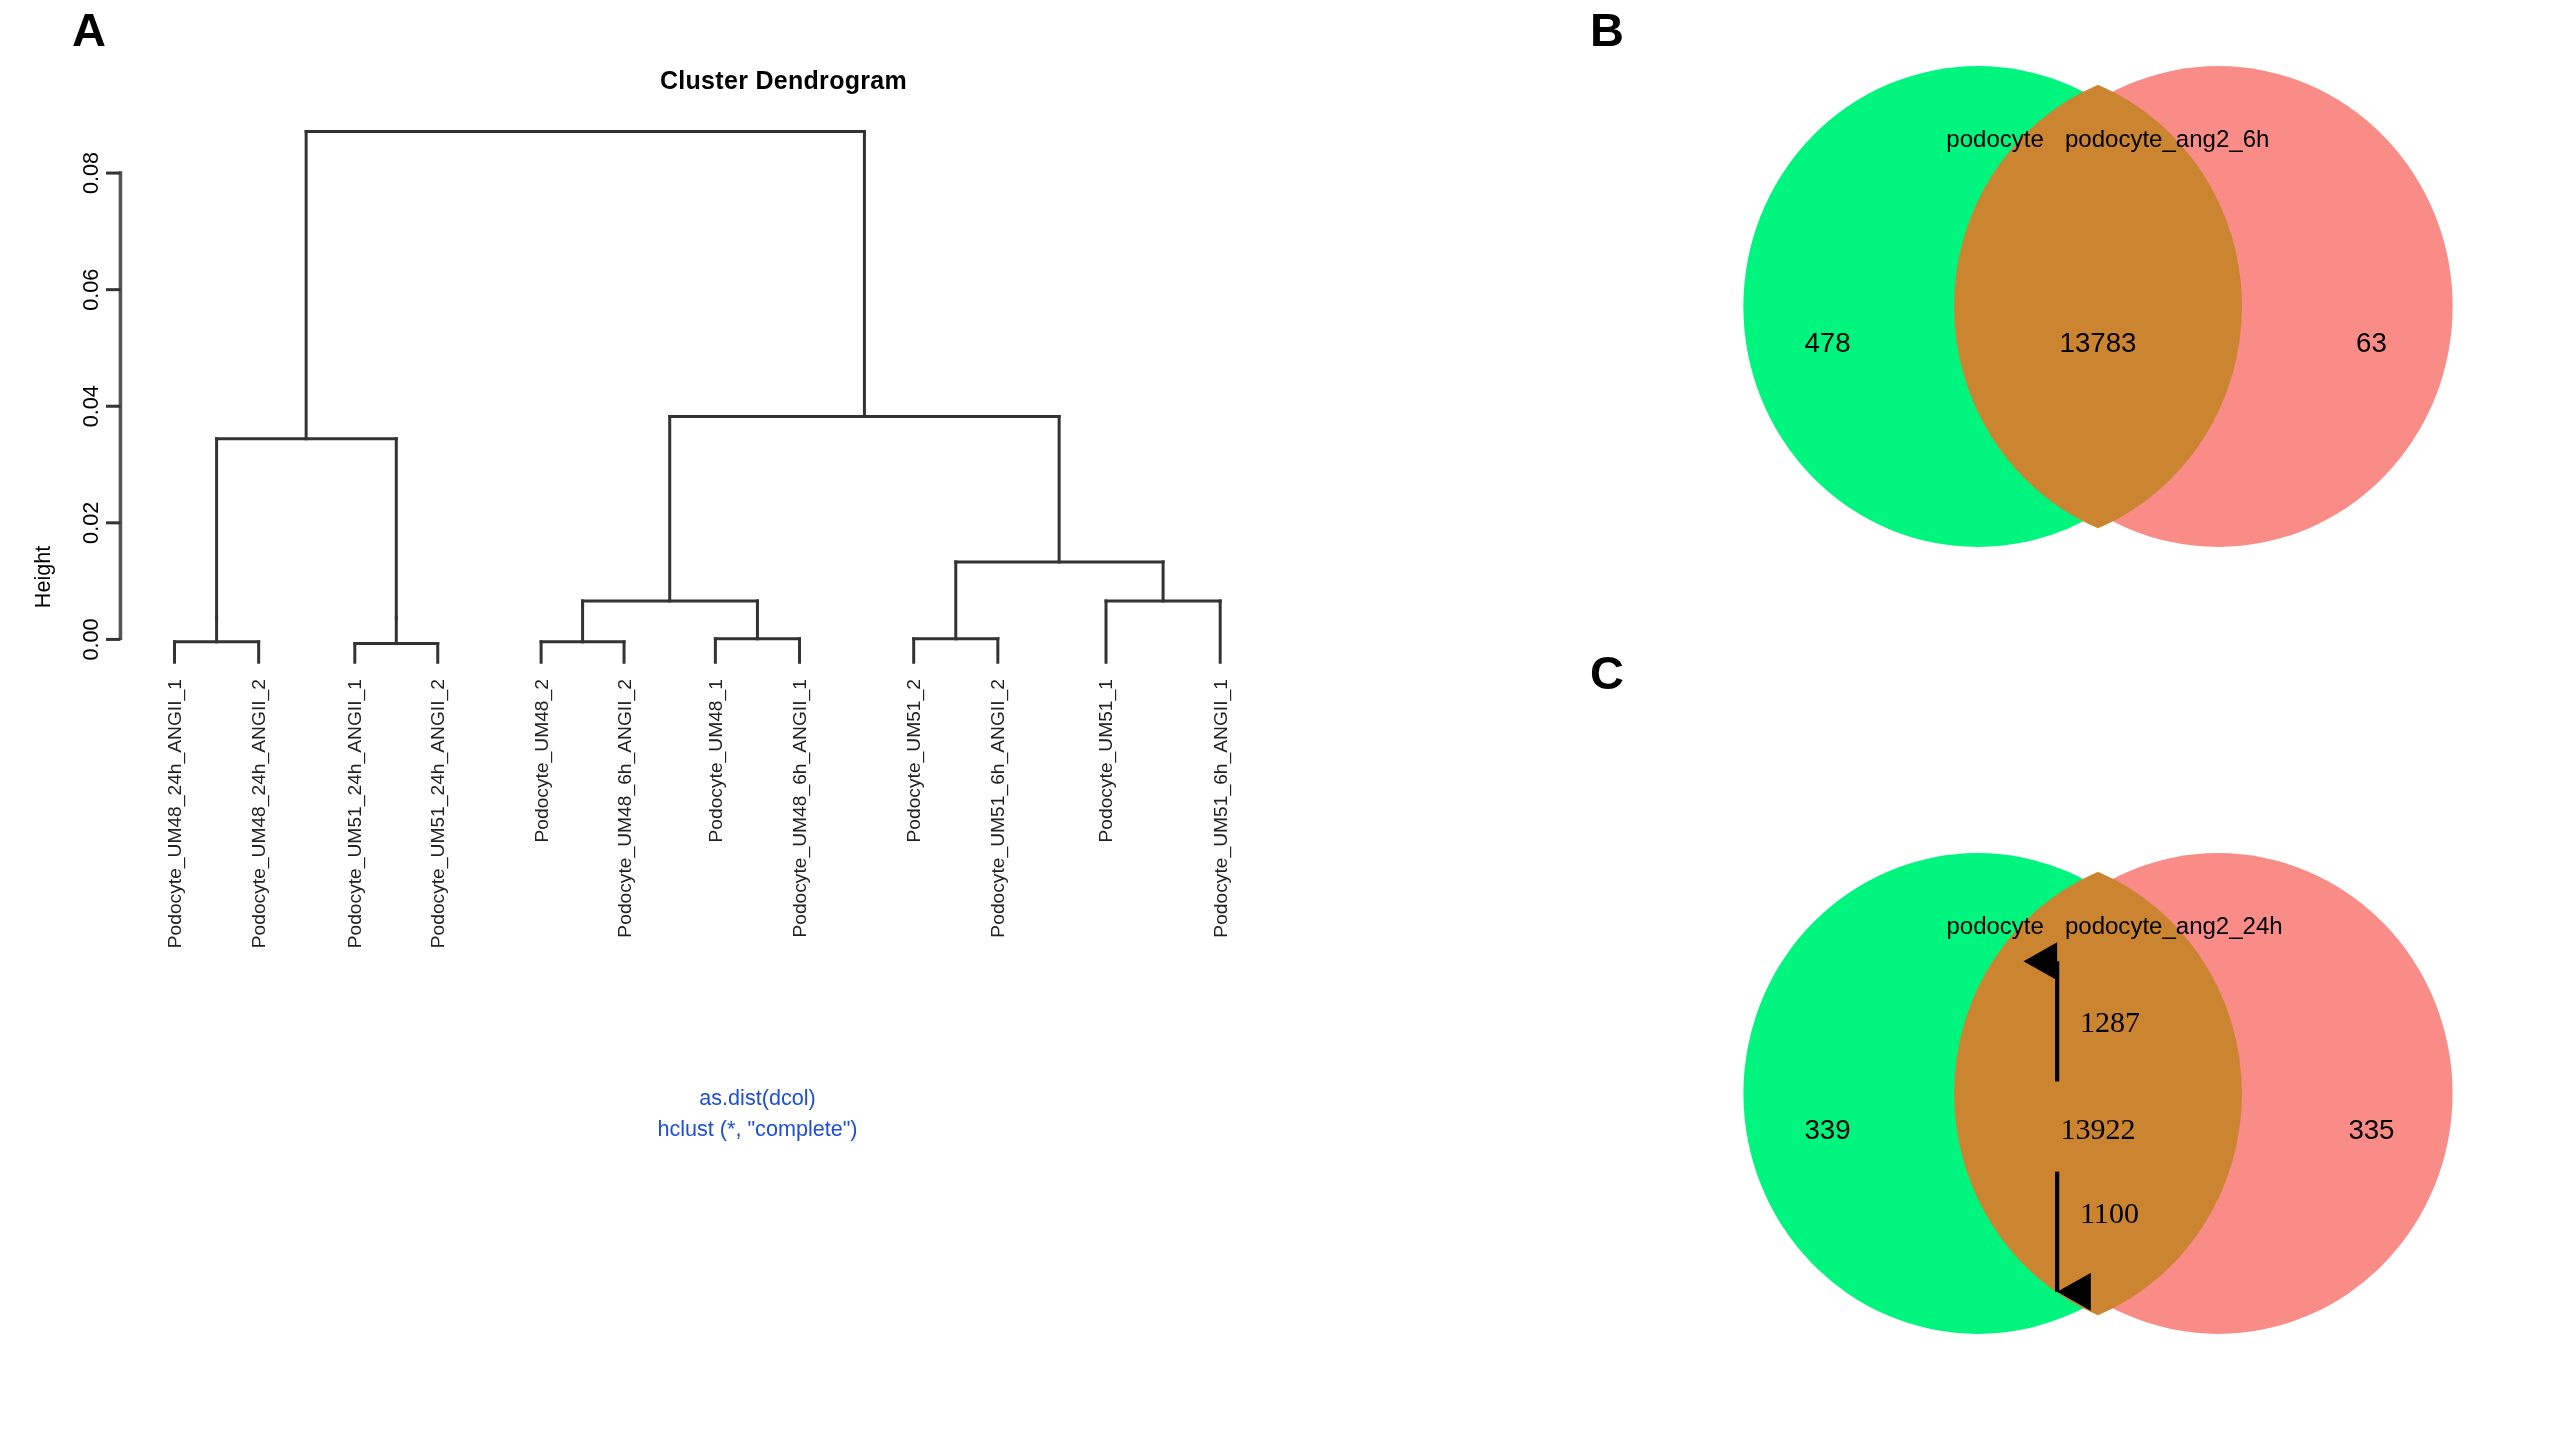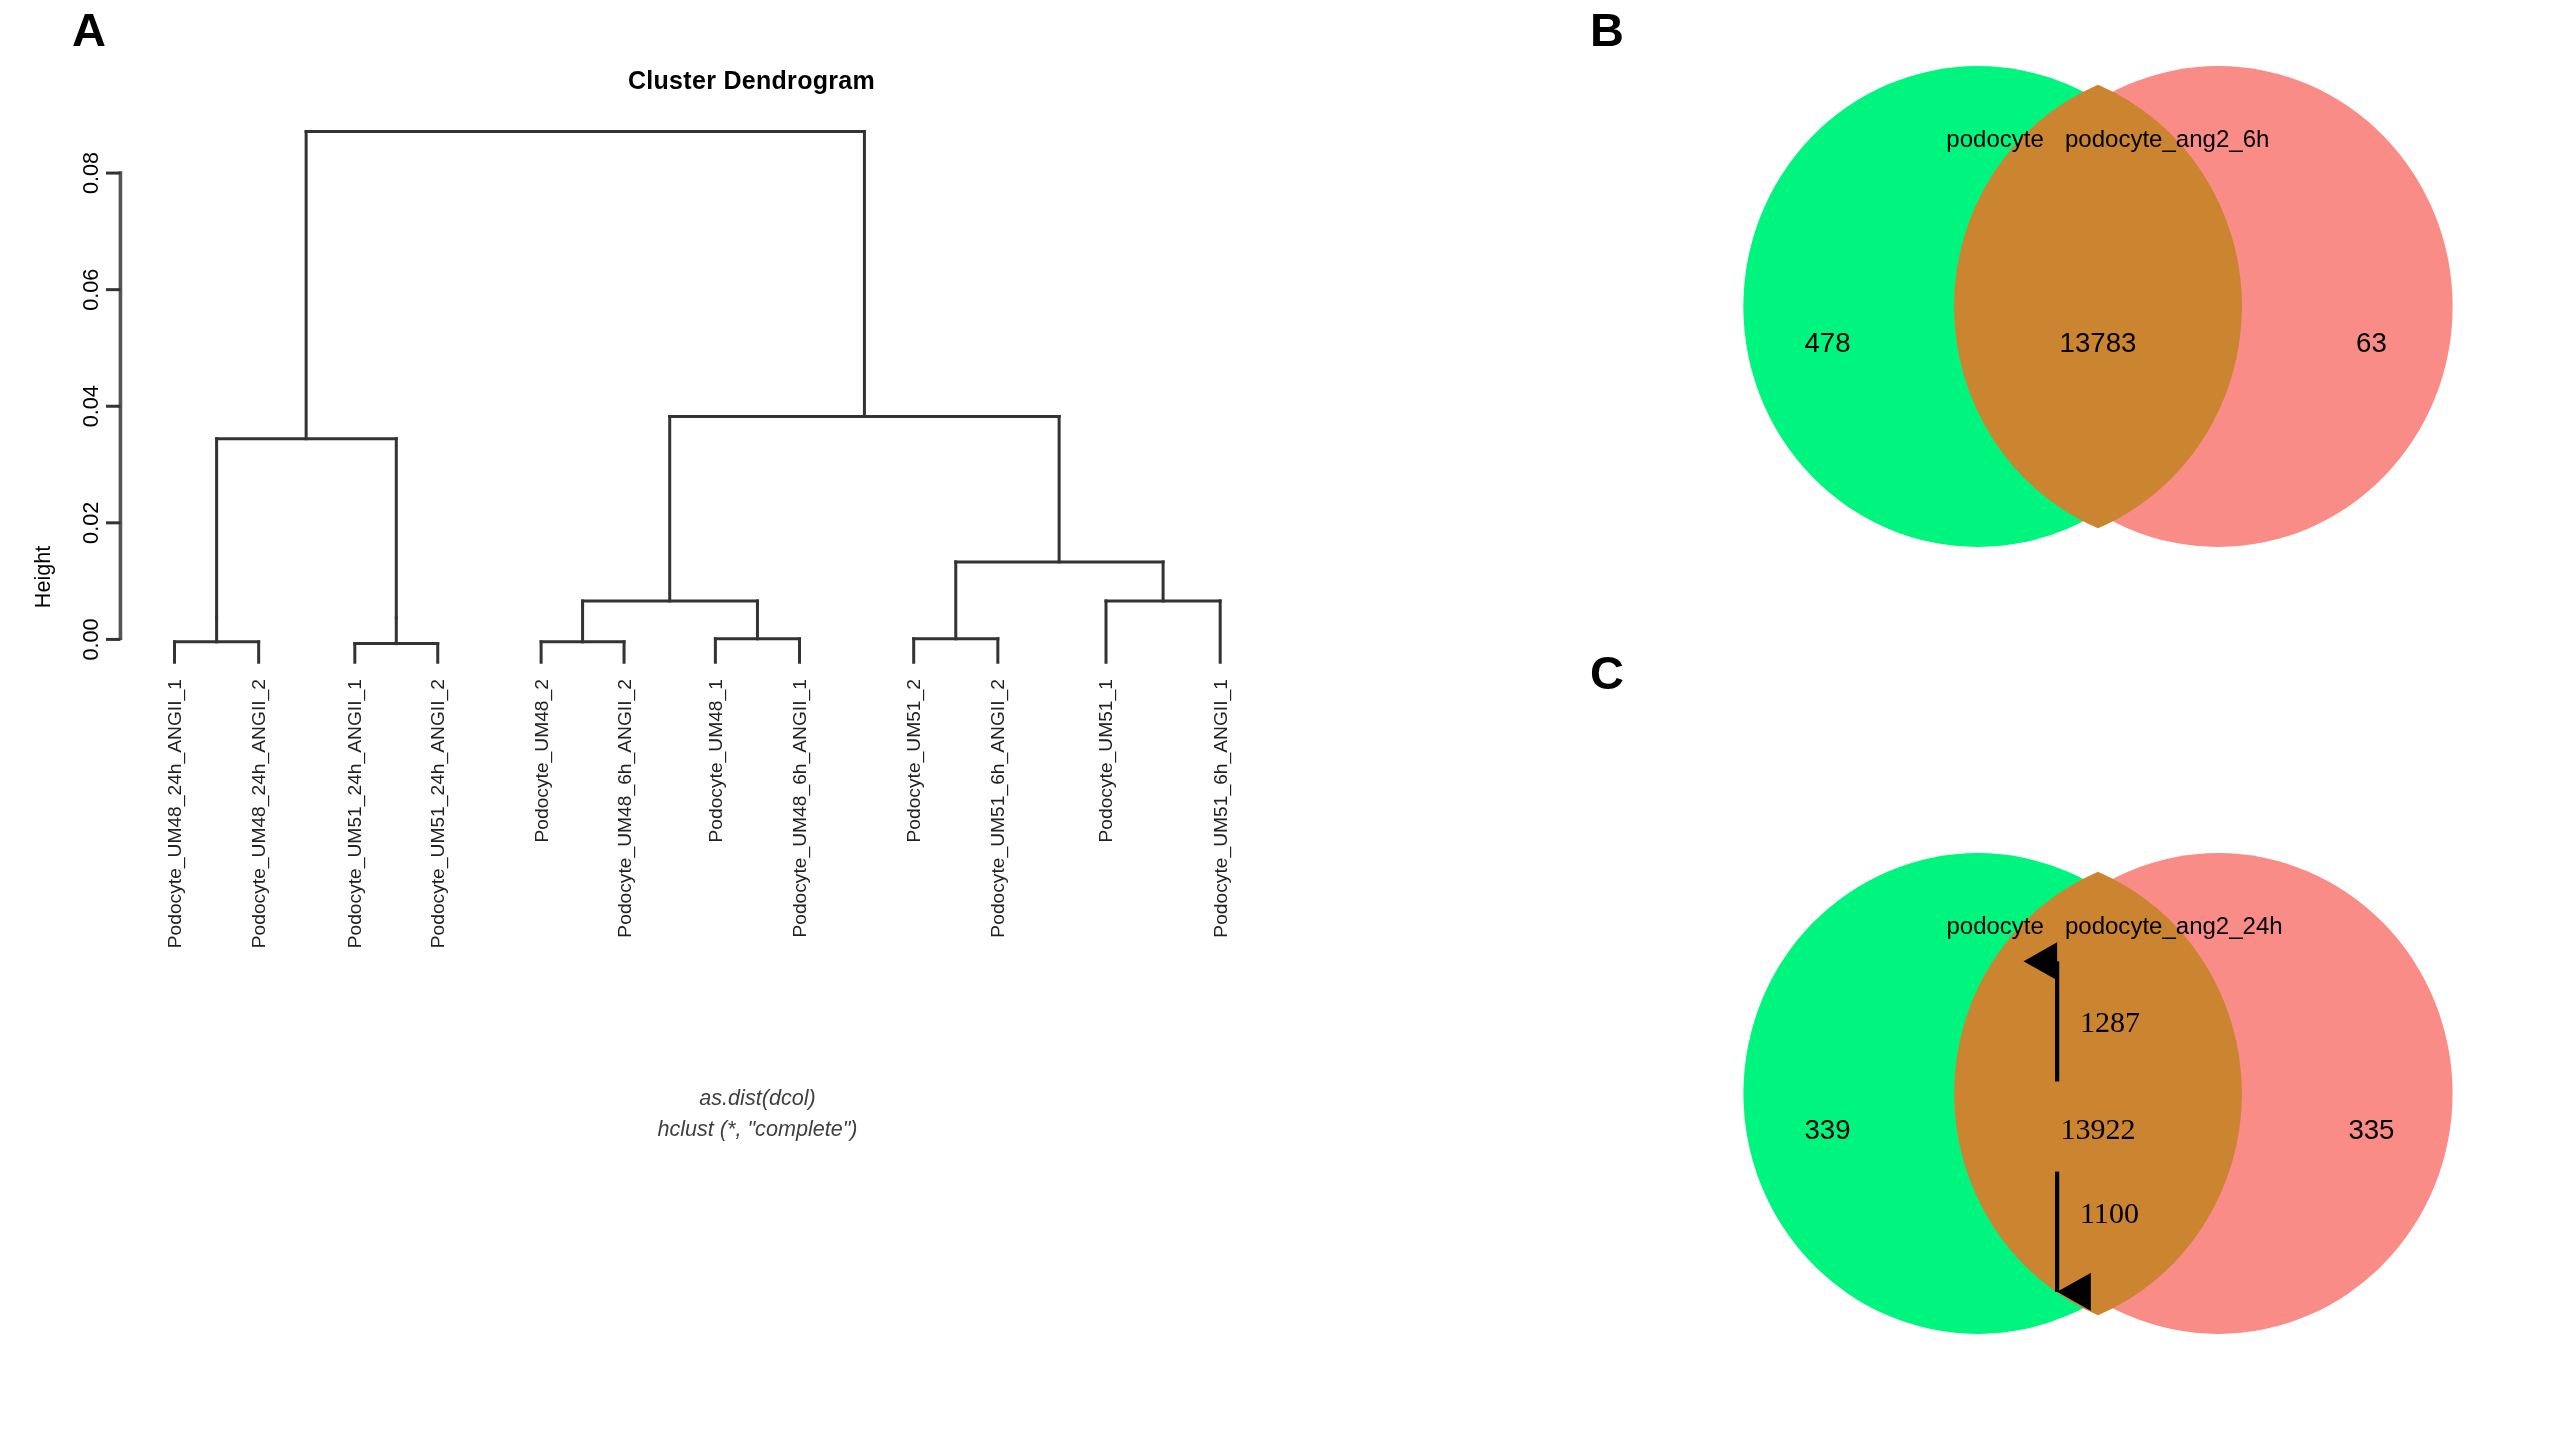--- a/index.html
+++ b/index.html
@@ -4,27 +4,27 @@
 <style>
   html,body{margin:0;padding:0;background:#ffffff;}
   body{width:2576px;height:1435px;position:relative;overflow:hidden;
        font-family:"Liberation Sans",sans-serif;color:#000;}
 
   .panel-letter{position:absolute;font-weight:bold;font-size:47px;line-height:1;color:#000;}
 
   
   #panel-a{position:absolute;left:0;top:0;width:1575px;height:1435px;}
   #dendro-title{position:absolute;left:0;top:66px;width:1503px;text-align:center;
-     font-size:25px;font-weight:bold;letter-spacing:0.3px;}
+     font-size:25px;font-weight:bold;letter-spacing:0.3px;padding-left:32px;}
   #dendro-svg{position:absolute;left:0;top:0;}
   .axis-tick-label{font-size:36px;font-family:"Liberation Sans",sans-serif;fill:#000;}
   .axis-title{font-size:36px;fill:#000;}
   .leaf-label{font-size:32px;fill:#222;font-family:"Liberation Sans",sans-serif;}
   #dendro-caption{position:absolute;left:529px;top:1082px;width:457px;text-align:center;
-     font-size:21.6px;line-height:1.45;color:#404040;font-style:italic;}
+     font-size:21.6px;line-height:1.45;color:#1d4ed8;}
 
   
   .venn-wrap{position:absolute;text-align:center;}
   .venn-svg{display:block;}
   .venn-setlabel{font-size:40px;fill:#000;font-family:"Liberation Sans",sans-serif;}
   .venn-count{font-size:46px;fill:#000;font-family:"Liberation Sans",sans-serif;}
   .venn-count-serif{font-size:50px;fill:#000;font-family:"Liberation Serif",serif;}
 </style>
 </head>
 <body>

